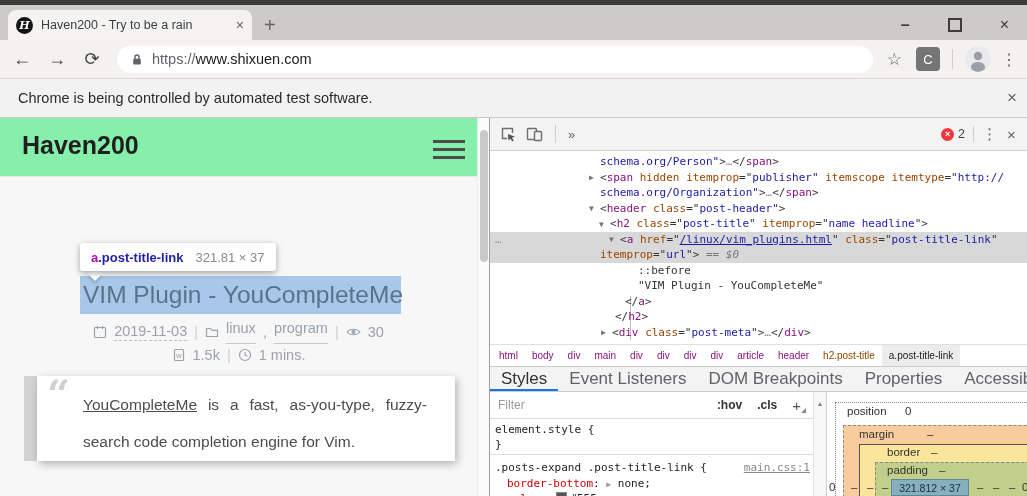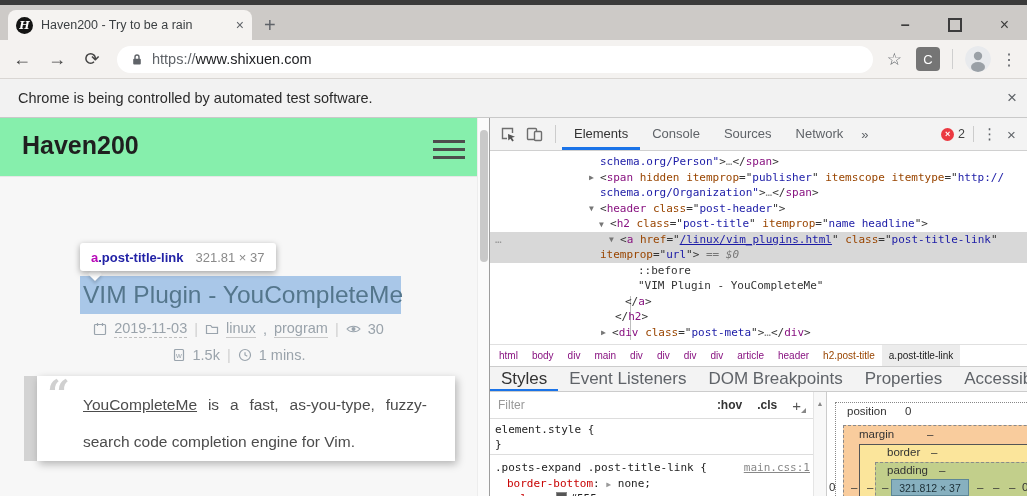--- a/index.html
+++ b/index.html
@@ -58,21 +58,21 @@
             box-shadow:2px 2px 3px rgba(0,0,0,.15);}
 
   .title-hl{position:absolute;left:80px;top:158px;width:321px;height:38px;background:#a9c7e8;
             font-size:24.5px;font-weight:300;color:#54768c;line-height:38px;white-space:nowrap;padding-left:3px;box-sizing:border-box;}
 
   .meta-row{position:absolute;left:0;width:100%;display:flex;justify-content:center;align-items:center;
             gap:7px;color:#9aa3ab;font-size:14.5px;}
   .meta1{top:202px;} .meta2{top:229px;}
   .meta-sep{color:#cfcfcf;}
   .u-dash{border-bottom:1px dashed #c0c0c0;padding-bottom:1px;}
-  .u-solid{border-bottom:1px solid #c9c9c9;padding-bottom:1px;}
+  .u-solid{border-bottom:1px solid #c9c9c9;padding-bottom:7px;}
   .micon{display:inline-block;vertical-align:-2px;}
 
   .quote{position:absolute;left:24px;top:258px;width:431px;height:85px;}
   .quote-bar{position:absolute;left:0;top:0;width:13px;height:100%;background:#d3d3d3;}
   .quote-card{position:absolute;left:13px;top:0;right:0;bottom:0;background:#fff;
               box-shadow:2px 3px 8px rgba(0,0,0,.28);}
   .quote-mark{position:absolute;left:10px;top:-2px;font-family:"DejaVu Serif",serif;font-weight:bold;
               font-size:40px;color:#d0d0d0;line-height:1;}
   .quote-text{position:absolute;left:46px;top:-6px;width:344px;font-size:15.5px;line-height:37px;
               text-align:justify;color:#4c4c4c;}
@@ -284,26 +284,20 @@
           <path d="M8 8 L15 10.8 L11.9 11.8 L13.8 14.6 L12.3 15.5 L10.4 12.7 L8.3 14.6 Z" fill="#555"></path>
         </svg>
       </span>
       <span class="dt-icon">
         <svg class="isvg" width="17" height="16" viewBox="0 0 17 16">
           <rect x="1.5" y="2.5" width="9" height="11" rx="1" fill="none" stroke="#6e6e6e" stroke-width="1.4"></rect>
           <rect x="8.5" y="5.5" width="7" height="9" rx="1" fill="#f3f3f3" stroke="#6e6e6e" stroke-width="1.4"></rect>
         </svg>
       </span>
       <span class="dt-toolsep"></span>
-      <span style="display:flex;">
-          <span class="dt-tab active">Elements</span>
-          <span class="dt-tab">Console</span>
-          <span class="dt-tab">Sources</span>
-          <span class="dt-tab">Network</span>
-        </span>
       <span class="dt-overflow">»</span>
       <span class="dt-right">
         <span class="errdot">×</span>
         <span class="errcount">2</span>
         <span class="dt-rsep"></span>
         <span class="dt-menu">⋮</span>
         <span class="dt-close">×</span>
       </span>
     </div>
 

